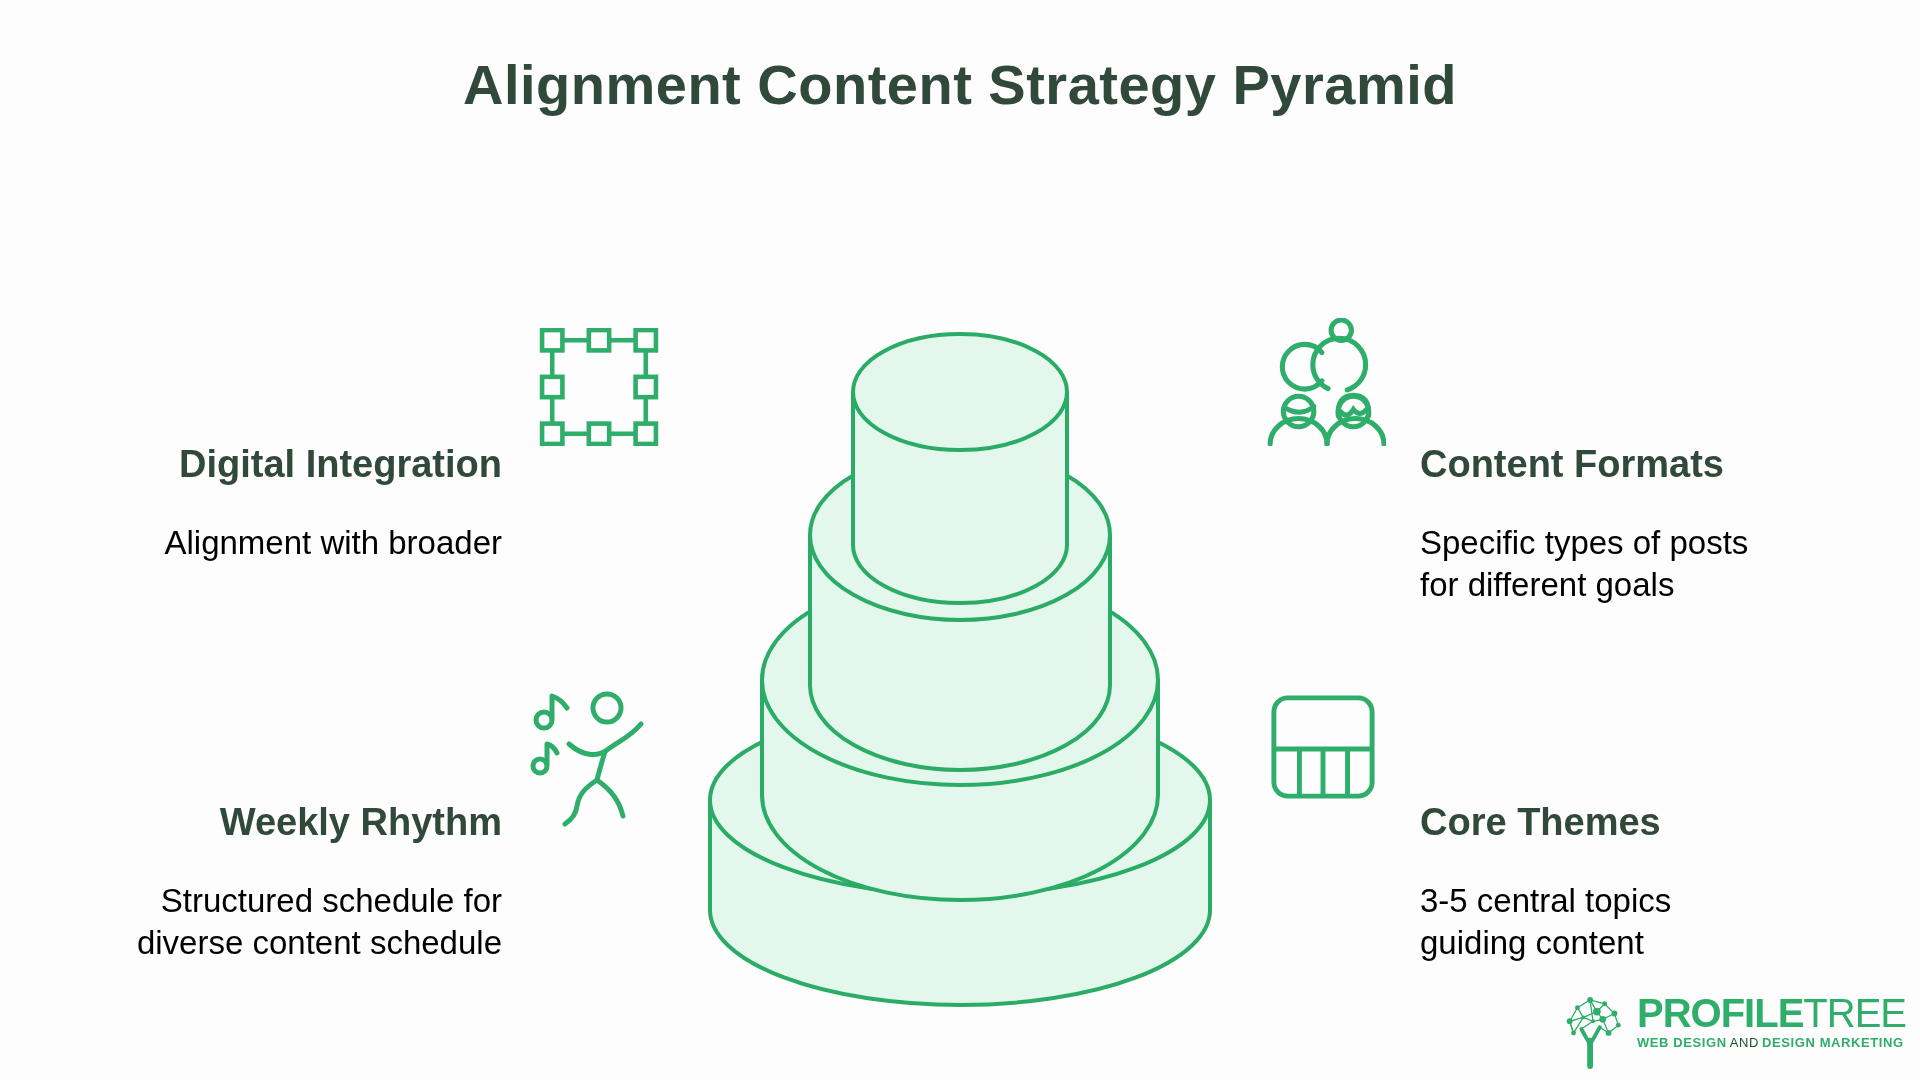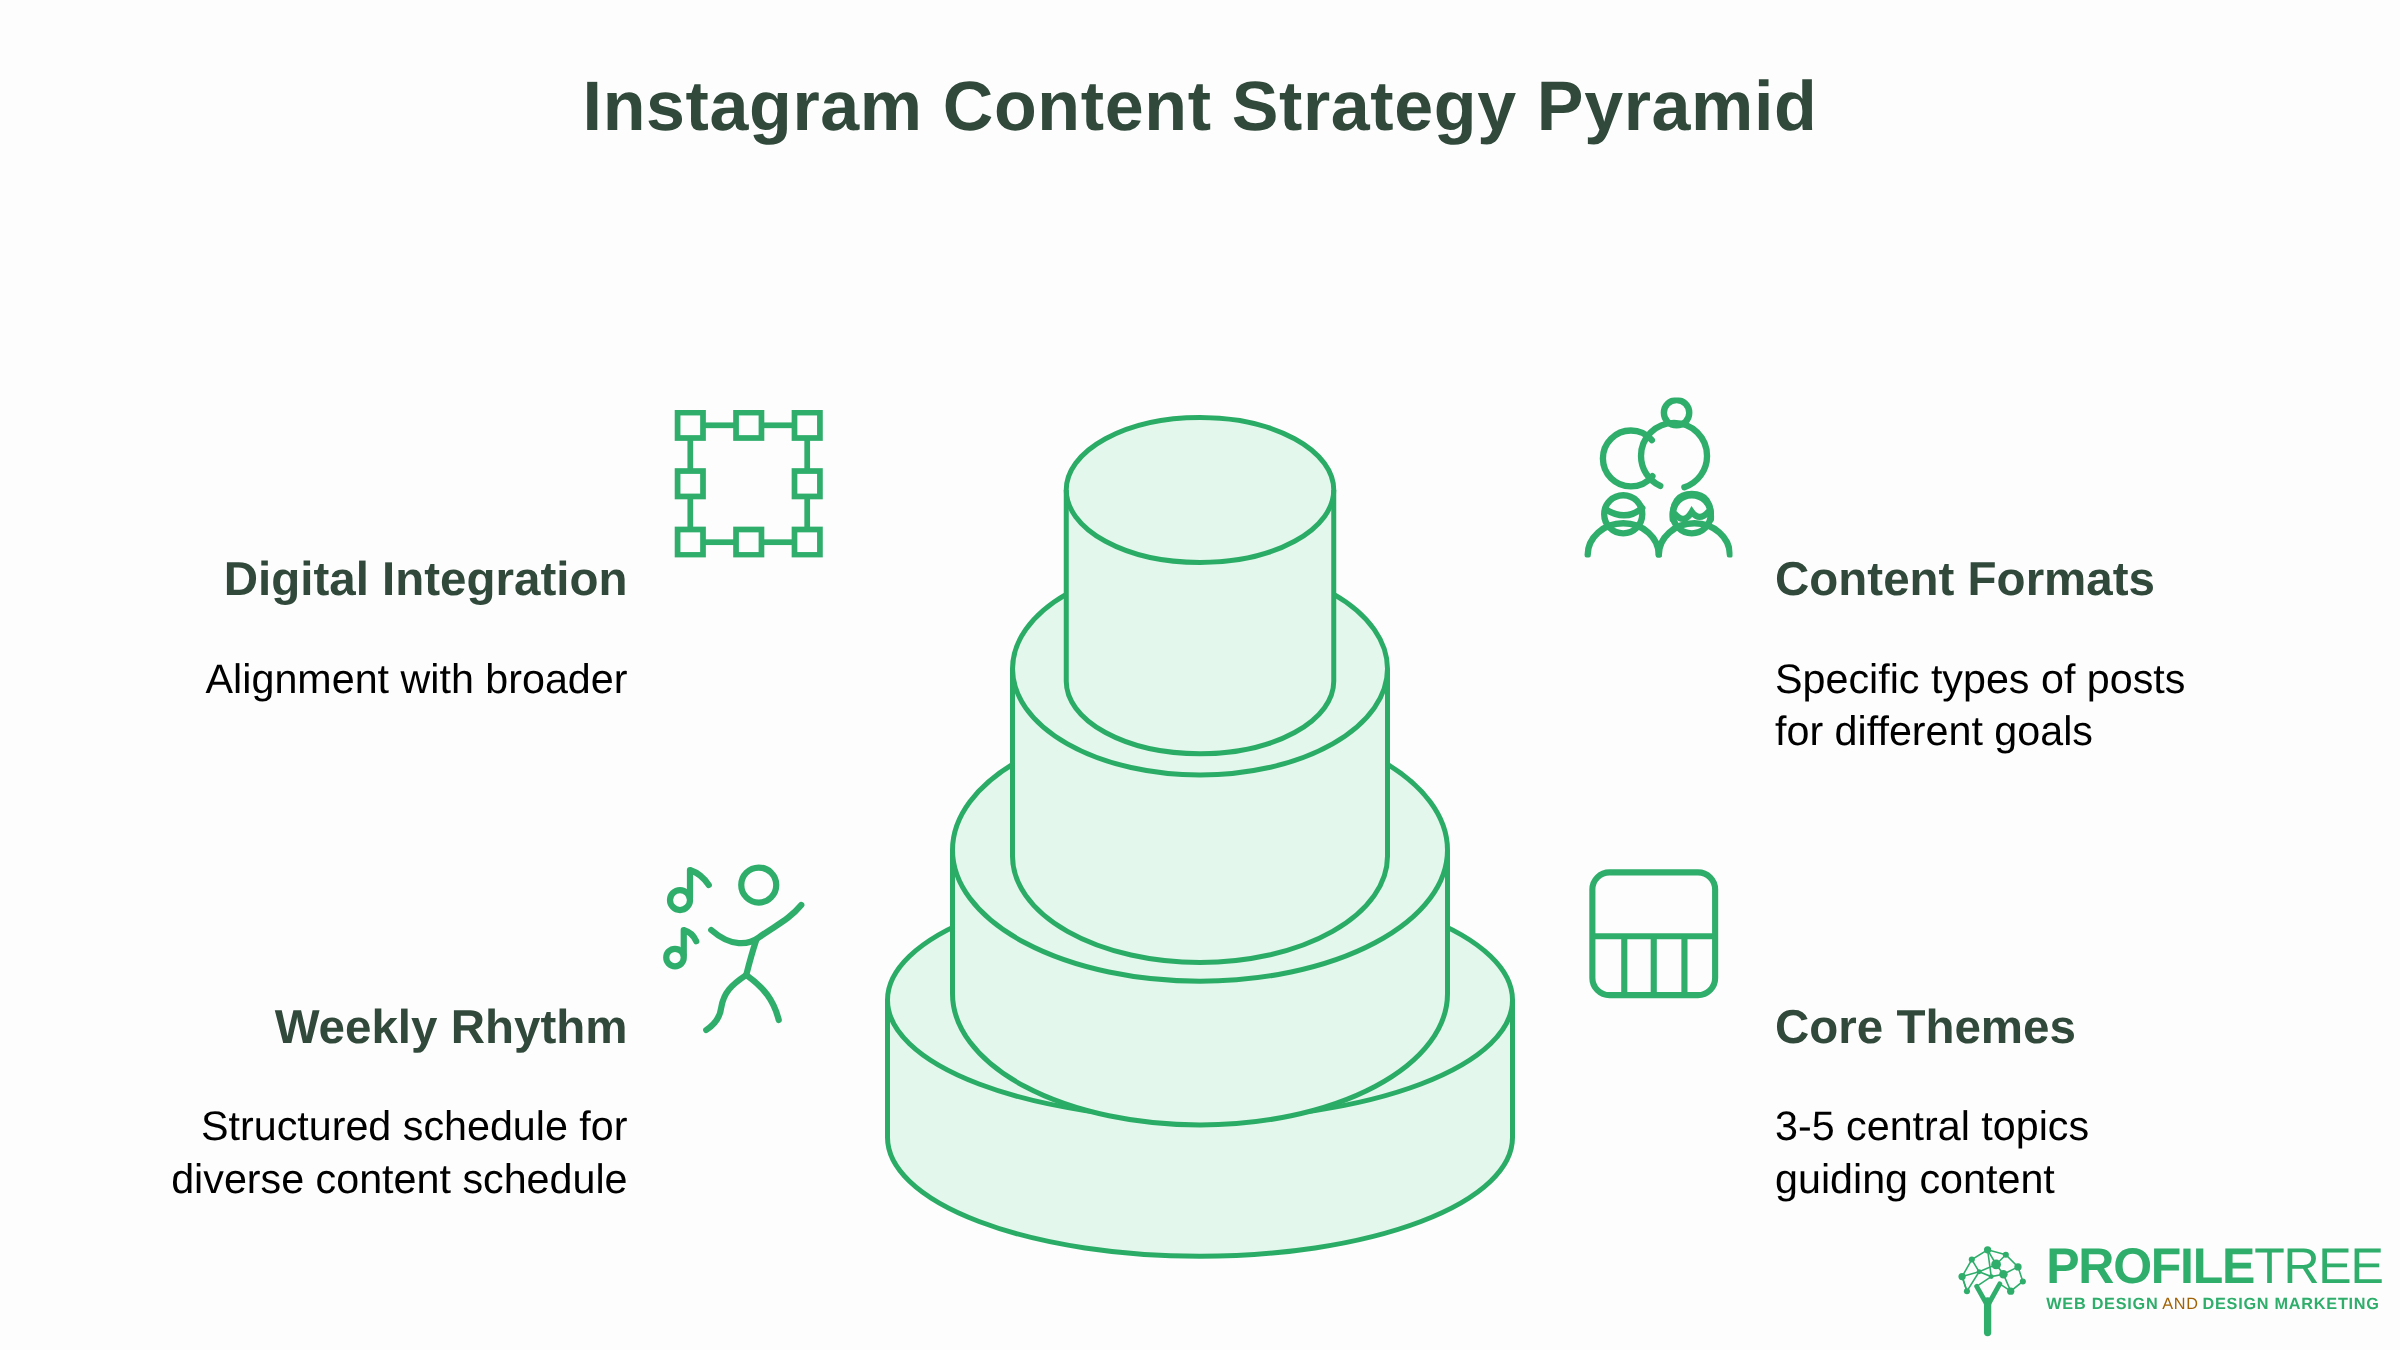--- a/index.html
+++ b/index.html
@@ -32,28 +32,28 @@
   .logo {
     position:absolute; right:14px; bottom:10px;
     display:flex; align-items:flex-start; gap:9px;
   }
   .logo-text { display:flex; flex-direction:column; }
   .wordmark { font-size:40px; line-height:42px; color:#2fae6b; letter-spacing:-1px; white-space:nowrap; }
   .wordmark .wm-bold { font-weight:800; }
   .wordmark .wm-light { font-weight:400; }
   .tagline { margin-top:1px; font-size:13px; line-height:15px; color:#2fae6b; letter-spacing:0.6px; white-space:nowrap; }
   .tagline .tg-bold { font-weight:700;margin-top:44px; }
-  .tagline .tg-light { font-weight:400; color:#a16207; margin:0 3px; }
+  .tagline .tg-light { font-weight:400; color:#14532d; margin:0 3px; }
 </style>
 </head>
 <body>
 
 <div class="stage">
 
-  <h1 class="title">Instagram Content Strategy Pyramid</h1>
+  <h1 class="title">Alignment Content Strategy Pyramid</h1>
 
   <div id="pyramid-box">
     <svg width="520" height="680" viewBox="0 0 520 680">
       <g fill="#e3f7ec" stroke="#2bac66" stroke-width="4" stroke-linejoin="round">
 
         <path d="M 10,470 A 250,95 0 0 1 510,470 L 510,580 A 250,95 0 0 1 10,580 Z"></path>
         <path fill="none" d="M 10,470 A 250,95 0 0 0 510,470"></path>
 
         <path d="M 62,350 A 198,105 0 0 1 458,350 L 458,465 A 198,105 0 0 1 62,465 Z"></path>
         <path fill="none" d="M 62,350 A 198,105 0 0 0 458,350"></path>

